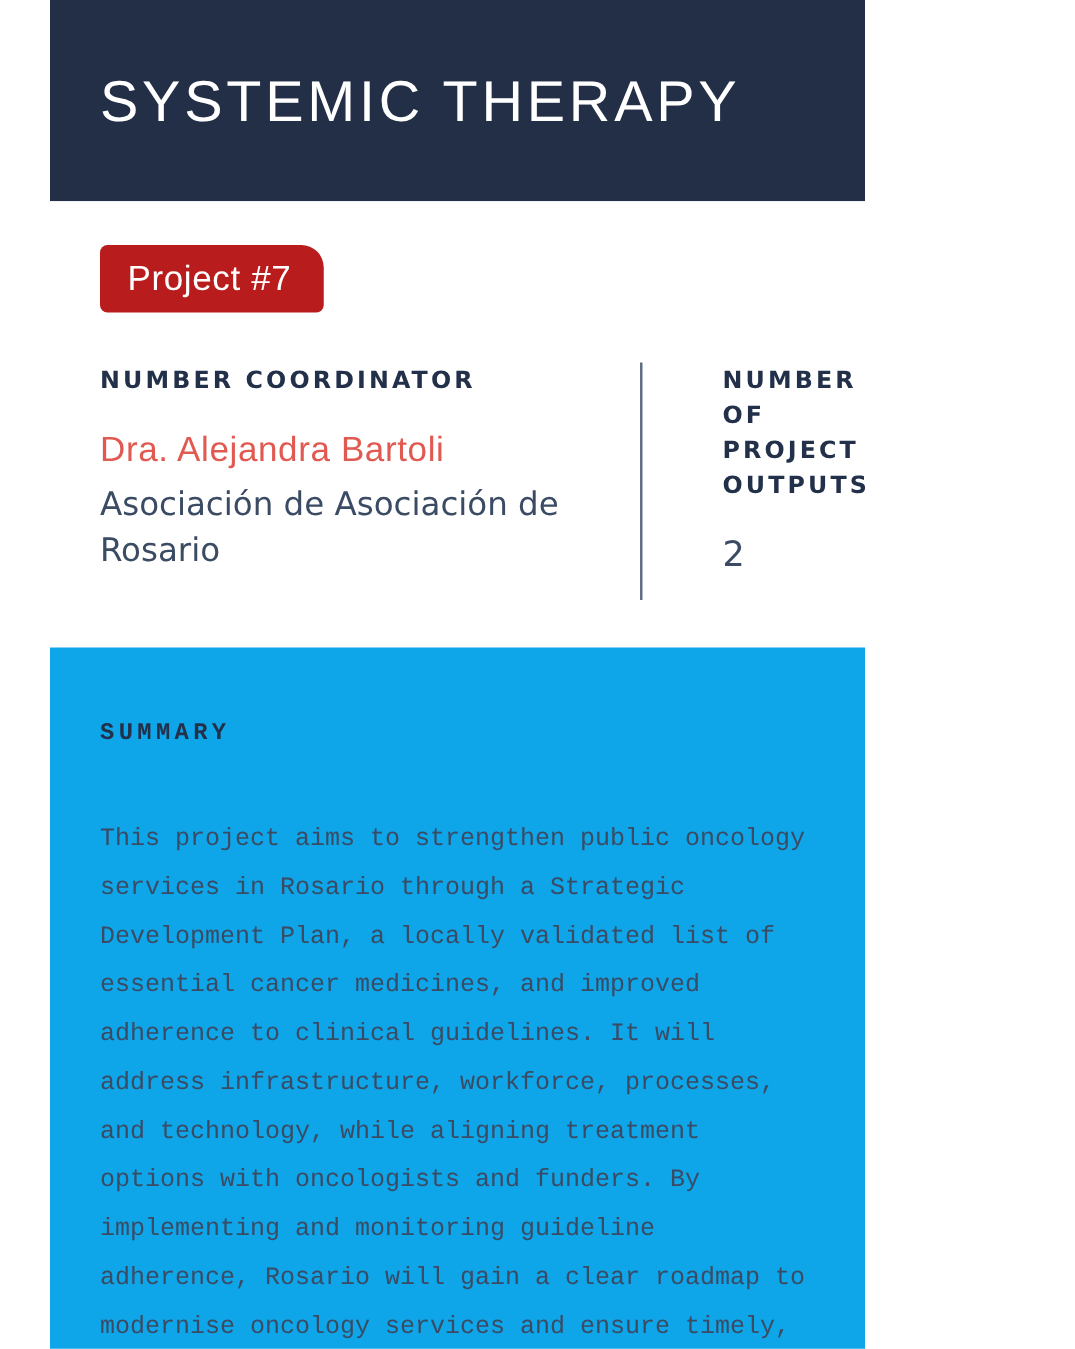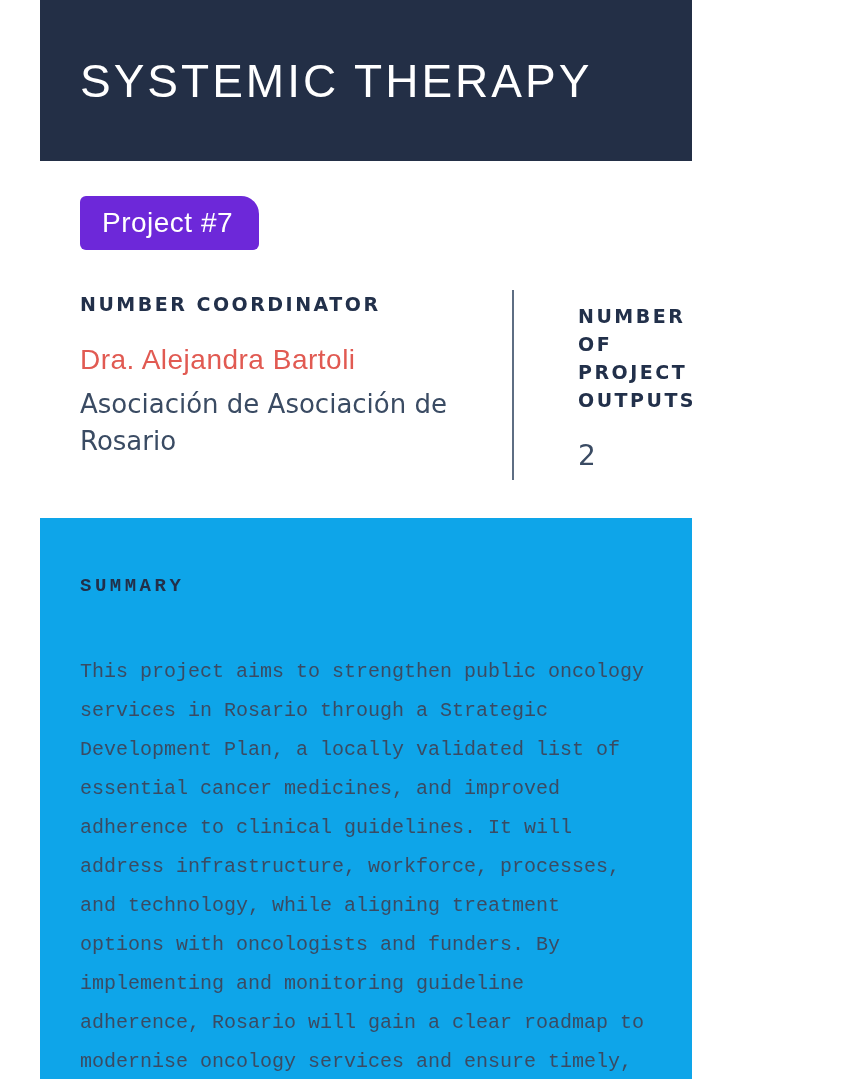--- a/index.html
+++ b/index.html
@@ -30,21 +30,21 @@
   }
 
   
   .info {
     background: #ffffff;
     flex: 0 0 357px;
     padding: 35px 40px 0 40px;
   }
   .badge {
     display: inline-block;
-    background: #6d28d9;
+    background: #b91c1c;
     color: #ffffff;
     font-family: "Liberation Sans", sans-serif;
     font-size: 28px;
     line-height: 54px;
     height: 54px;
     padding: 0 26px 0 22px;
     border-radius: 6px 18px 6px 6px;
     letter-spacing: 0.5px;
   }
   .columns {
@@ -52,21 +52,21 @@
     display: flex;
     align-items: stretch;
     min-height: 190px;
   }
   .col-left { width: 432px; flex: 0 0 432px; }
   .v-divider {
     width: 2px;
     background: #5E6E83;
     flex: 0 0 2px;
   }
-  .col-right { padding-left: 64px; flex: 1; margin-top: 12px; }
+  .col-right { padding-left: 64px; flex: 1; }
 
   .field-label {
     color: #22304A;
     font-weight: 700;
     font-size: 19px;
     letter-spacing: 2.5px;
     line-height: 28px;
   }
   .col-right .field-label { max-width: 240px; }
 

